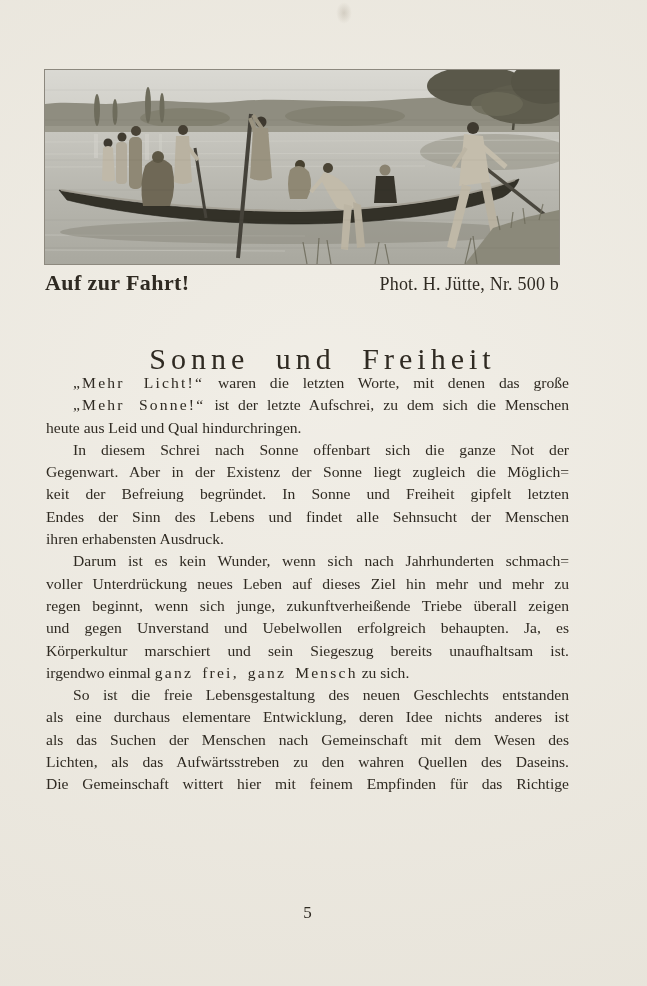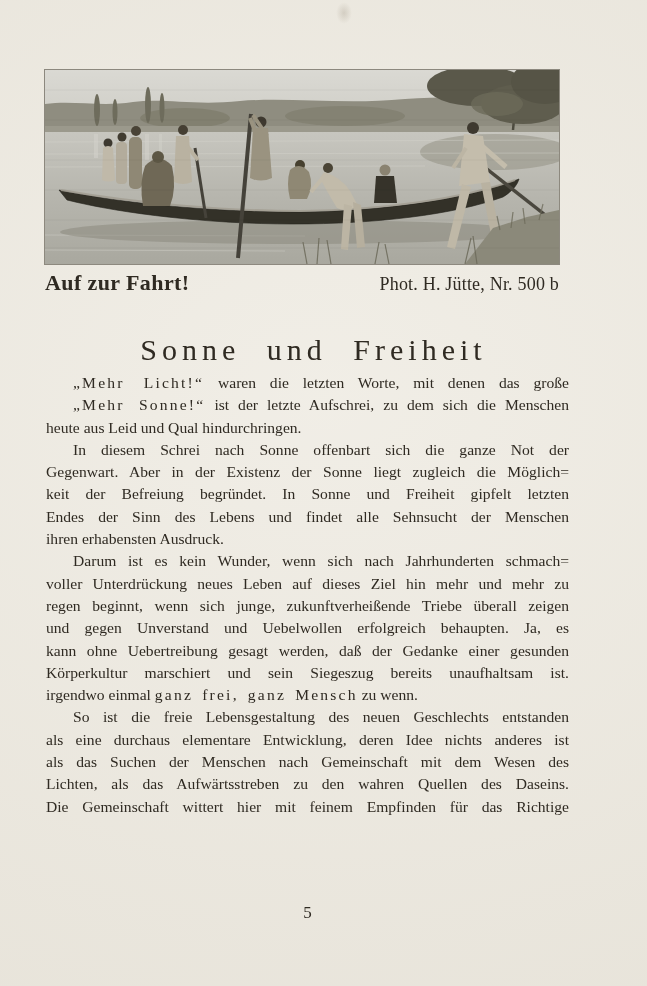--- a/index.html
+++ b/index.html
@@ -50,21 +50,21 @@
     letter-spacing: 0.4px;
   }
   .cap-right {
     font-size: 18px;
     letter-spacing: 0.2px;
   }
   .title {
     position: absolute;
     left: 45px; top: 326px;
     width: 523px;
-    margin: 7px;
+    margin: 16px;
     text-align: center;
     font-size: 30px;
     font-weight: normal;
     letter-spacing: 5px;
     word-spacing: 14px;
   }
   .body-text {
     position: absolute;
     left: 46px; top: 372px;
     width: 523px;
@@ -242,23 +242,22 @@
       <div class="line">keit der Befreiung begründet. In Sonne und Freiheit gipfelt letzten</div>
       <div class="line">Endes der Sinn des Lebens und findet alle Sehnsucht der Menschen</div>
       <div class="line last">ihren erhabensten Ausdruck.</div>
     </div>
 
     <div class="para">
       <div class="line indent">Darum ist es kein Wunder, wenn sich nach Jahrhunderten schmach=</div>
       <div class="line">voller Unterdrückung neues Leben auf dieses Ziel hin mehr und mehr zu</div>
       <div class="line">regen beginnt, wenn sich junge, zukunftverheißende Triebe überall zeigen</div>
       <div class="line">und gegen Unverstand und Uebelwollen erfolgreich behaupten. Ja, es</div>
-      <div class="line">kann ohne Uebertreibung gesagt werden, daß der Gedanke einer gesunden</div>
       <div class="line">Körperkultur marschiert und sein Siegeszug bereits unaufhaltsam ist.</div>
-      <div class="line last"><span>irgendwo einmal </span><span class="sperr">ganz frei, ganz Mensch</span><span> zu wenn.</span></div>
+      <div class="line last"><span>irgendwo einmal </span><span class="sperr">ganz frei, ganz Mensch</span><span> zu sich.</span></div>
     </div>
 
     <div class="para">
       <div class="line indent">So ist die freie Lebensgestaltung des neuen Geschlechts entstanden</div>
       <div class="line">als eine durchaus elementare Entwicklung, deren Idee nichts anderes ist</div>
       <div class="line">als das Suchen der Menschen nach Gemeinschaft mit dem Wesen des</div>
       <div class="line">Lichten, als das Aufwärtsstreben zu den wahren Quellen des Daseins.</div>
       <div class="line">Die Gemeinschaft wittert hier mit feinem Empfinden für das Richtige</div>
     </div>
 

